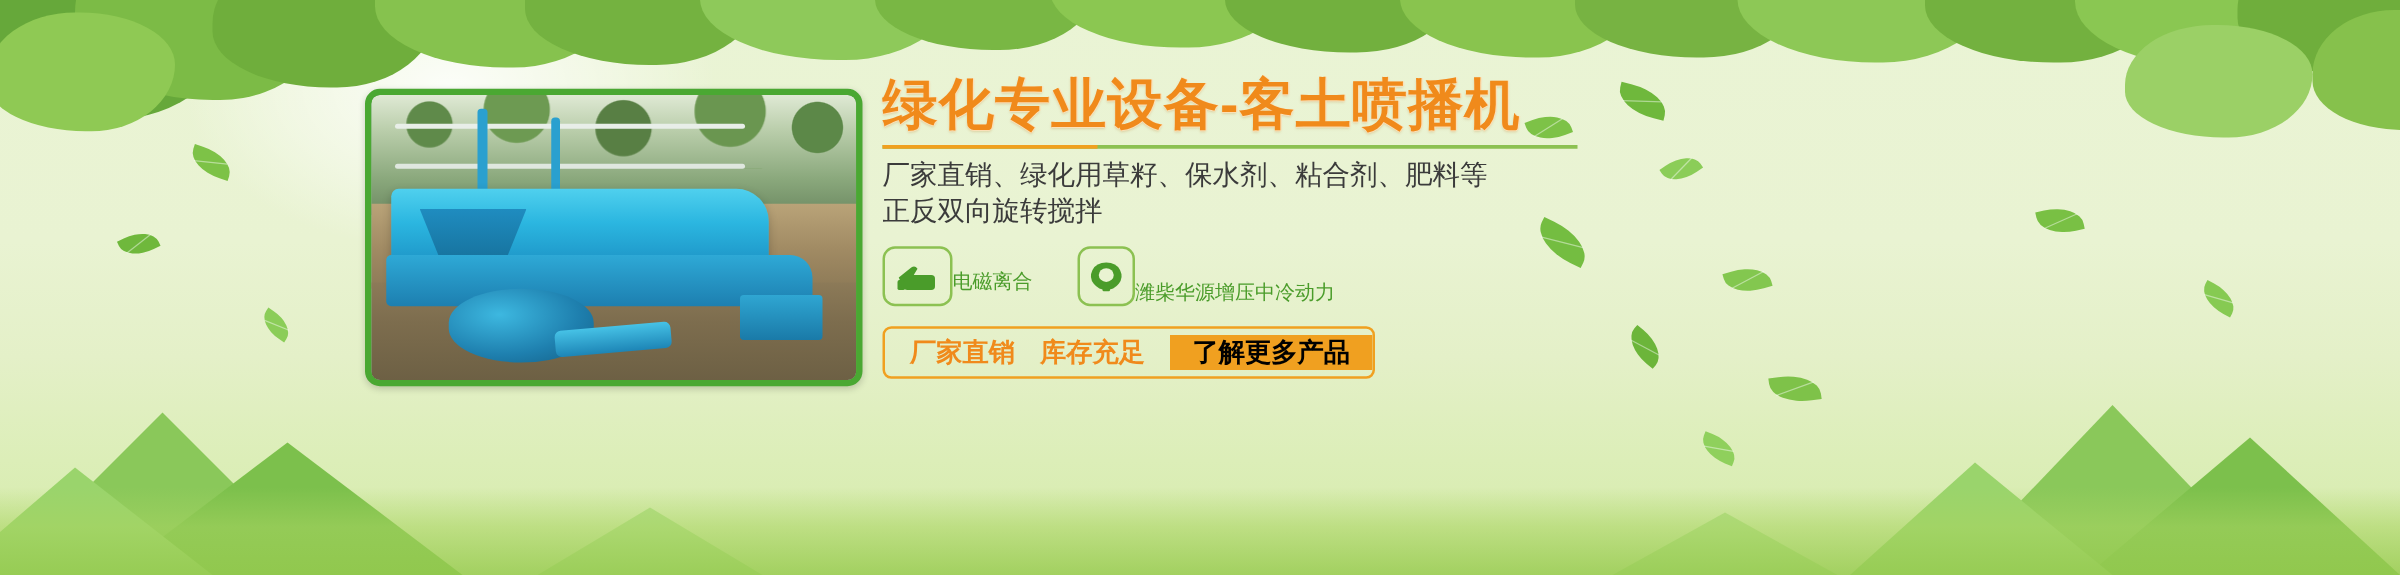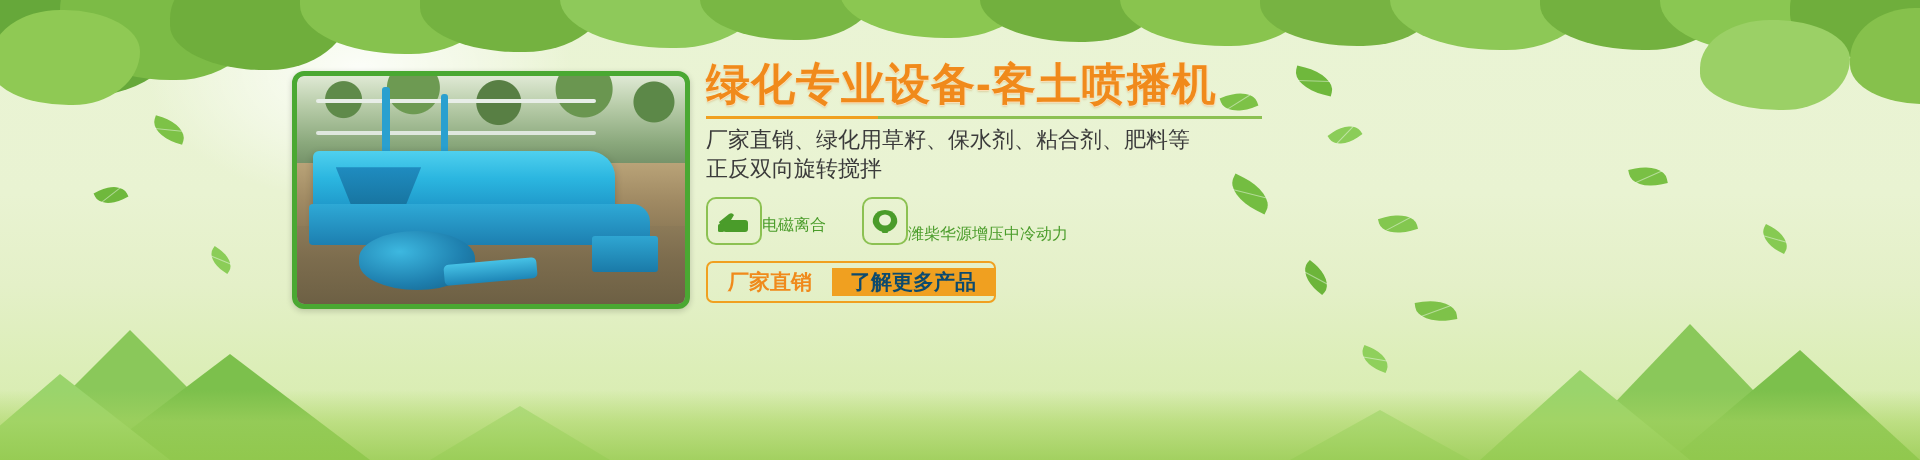--- a/index.html
+++ b/index.html
@@ -98,21 +98,21 @@
   }
   .fbox svg{display:block;}
   .flabel{margin-top:9px;font-size:16px;color:#4a9c2a;white-space:nowrap;}
 
   .cta{
     margin-top:16px;display:inline-flex;align-items:center;
     border:2px solid #f0a020;border-radius:7px;overflow:hidden;background:transparent;height:38px;
   }
   .cta-text{display:flex;align-items:center;padding:0 20px;font-size:21px;font-weight:bold;color:#f08a1b;white-space:nowrap;}
   .cta-btn{
-    display:flex;align-items:center;padding:0 18px;background:#f0a020;color:#0c4a6e;
+    display:flex;align-items:center;padding:0 18px;background:#f0a020;color:#000000;
     font-size:21px;font-weight:bold;white-space:nowrap;
   }
 </style>
 </head>
 <body>
 
 <div class="banner">
 
   <div class="bg-layer">
 
@@ -246,17 +246,18 @@
             </svg>
           </span>
         </div>
         <div class="flabel">潍柴华源增压中冷动力</div>
       </div>
 
     </div>
 
     <div class="cta">
       <div class="cta-text">厂家直销</div>
+      <div class="cta-text" style="padding-left:0;">库存充足</div>
       <div class="cta-btn">了解更多产品</div>
     </div>
 
   </div>
 </div>
 
 </body></html>

